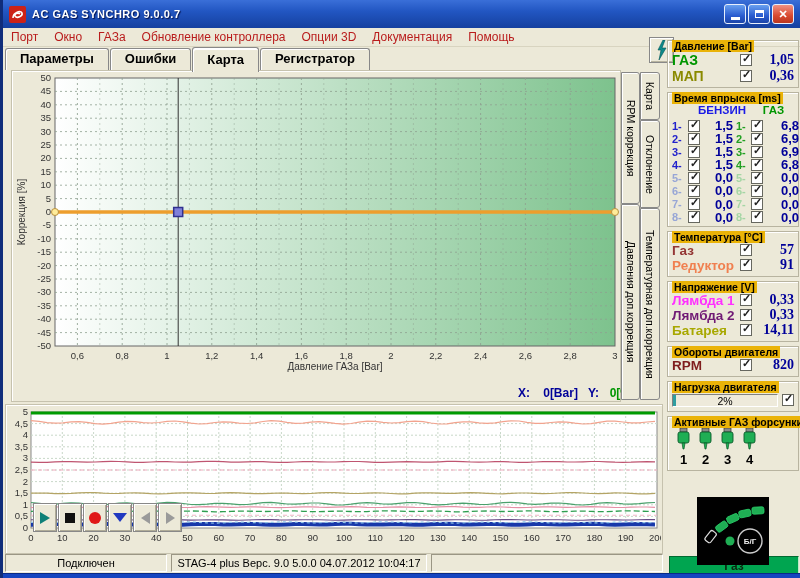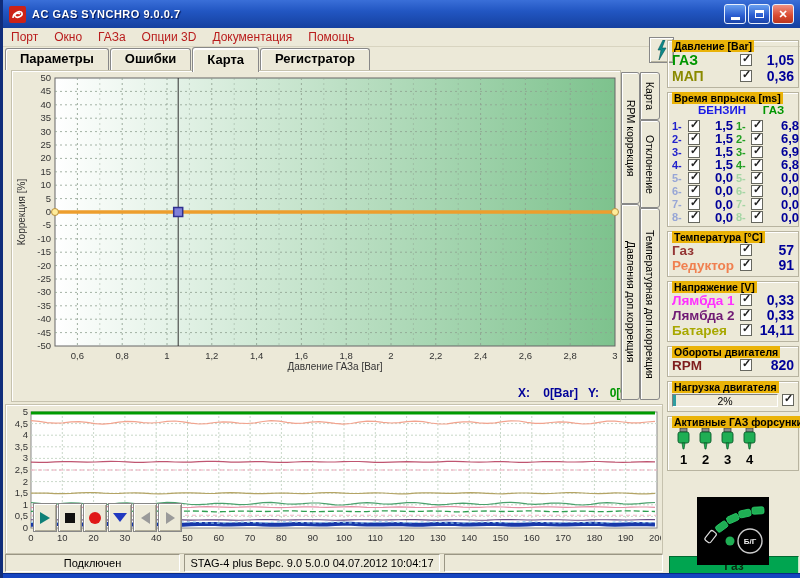--- a/index.html
+++ b/index.html
@@ -68,21 +68,21 @@
     display:flex; align-items:center; justify-content:center; cursor:pointer; white-space:nowrap;
   }
   
   .right-panel { position:absolute; left:662px; top:36px; width:136px; height:446px; }
   .group { position:relative; border:1px solid #b8b4a0; box-shadow:inset 1px 1px 0 #fff; margin:1px 2px 4px 2px; padding:11px 4px 3px 4px; }
   .group-title { position:absolute; top:-1px; left:4px; background:#eab308; padding:0 2px; font-size:10.5px; font-weight:bold; color:#000; white-space:nowrap; }
   .cb { display:inline-block; width:12px; height:12px; background:#fff; border:1px solid #66675f; position:relative; flex:none; cursor:pointer; }
   .cb::after { content:"✓"; position:absolute; left:1px; top:-3px; font-size:11px; font-weight:bold; color:#222; }
   .prow { display:flex; align-items:center; height:16px; }
   .plabel { flex:1; font-size:14px; font-weight:bold; }
-  .pvalue { width:42px; text-align:right; font-size:14px; font-weight:bold; color:#000099; }
+  .pvalue { width:42px; text-align:right; font-size:14px; font-weight:bold; color:#000099;font-family:Liberation Serif, serif; }
   .c-gas   { color:#009600; }
   .c-map   { color:#8a8a00; }
   .c-tgas  { color:#943634; }
   .c-red   { color:#f08050; }
   .c-l1    { color:#ff30ff; }
   .c-l2    { color:#701a75; }
   .c-bat   { color:#a8a800; }
   .c-rpm   { color:#7f1d1d; font-size:15px; }
   .iheader { display:flex; height:14px; font-size:11.5px; font-weight:bold; }
   .iheader .hp { width:62px; text-align:center; color:#1a1ae6;margin-left:19px; }
@@ -114,21 +114,21 @@
   }
   .ic-play { width:0; height:0; border-left:10px solid #0e8078; border-top:6px solid transparent; border-bottom:6px solid transparent; }
   .ic-stop { width:10px; height:10px; background:#111; }
   .ic-rec  { width:12px; height:12px; border-radius:50%; background:#e01818; }
   .ic-down { width:0; height:0; border-top:9px solid #2038c0; border-left:7px solid transparent; border-right:7px solid transparent; }
   .ic-left { width:0; height:0; border-right:9px solid #9a9a9a; border-top:6px solid transparent; border-bottom:6px solid transparent; }
   .ic-right{ width:0; height:0; border-left:9px solid #9a9a9a; border-top:6px solid transparent; border-bottom:6px solid transparent; }
   
   .statusbar { position:absolute; left:0; top:553px; width:662px; height:20px; display:flex; gap:4px; padding:1px 2px; }
   .scell { border:1px solid; border-color:#9a9684 #fff #fff #9a9684; font-size:11px; display:flex; align-items:center; justify-content:center; color:#000; }
-  .scell.c1 { width:175px; }
+  .scell.c1 { width:162px; }
   .scell.c2 { width:256px; }
   .scell.c3 { flex:1; }
   .fuel-bar {
     position:absolute; left:666px; top:556px; width:130px; height:19px;
     background:#00a550; border:1px solid; border-color:#006a30 #bfe8c8 #bfe8c8 #006a30;
     display:flex; align-items:center; justify-content:center;
     font-size:12px; font-weight:bold; color:#0a2a12;
   }
   .gauge { position:absolute; left:694px; top:497px; width:72px; height:68px; background:#000; cursor:pointer; }
   .taskbar-strip { position:absolute; left:0; bottom:0; width:100%; height:5px; background:#1545c0; border-top:1px solid #0a2a86; }
@@ -156,20 +156,21 @@
       <span class="wbtn close">
           <span>✕</span>
         </span>
     </span>
   </div>
 
   <div class="menubar">
     <span class="menu-item">Порт</span>
     <span class="menu-item">Окно</span>
     <span class="menu-item">ГАЗа</span>
+    <span class="menu-item">Обновление контроллера</span>
     <span class="menu-item">Опции 3D</span>
     <span class="menu-item">Документация</span>
     <span class="menu-item">Помощь</span>
   </div>
 
   <div class="tabbar">
     <span class="tab">Параметры</span>
     <span class="tab">Ошибки</span>
     <span class="tab active">Карта</span>
     <span class="tab">Регистратор</span>

